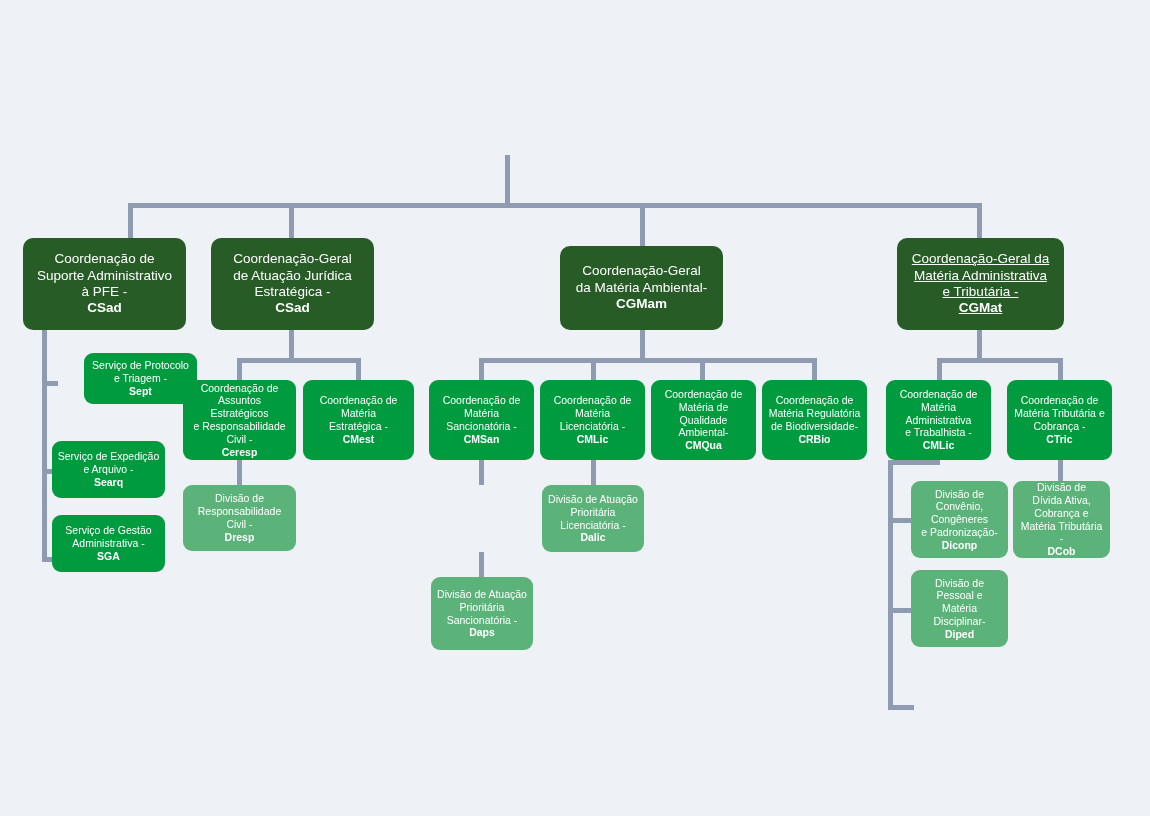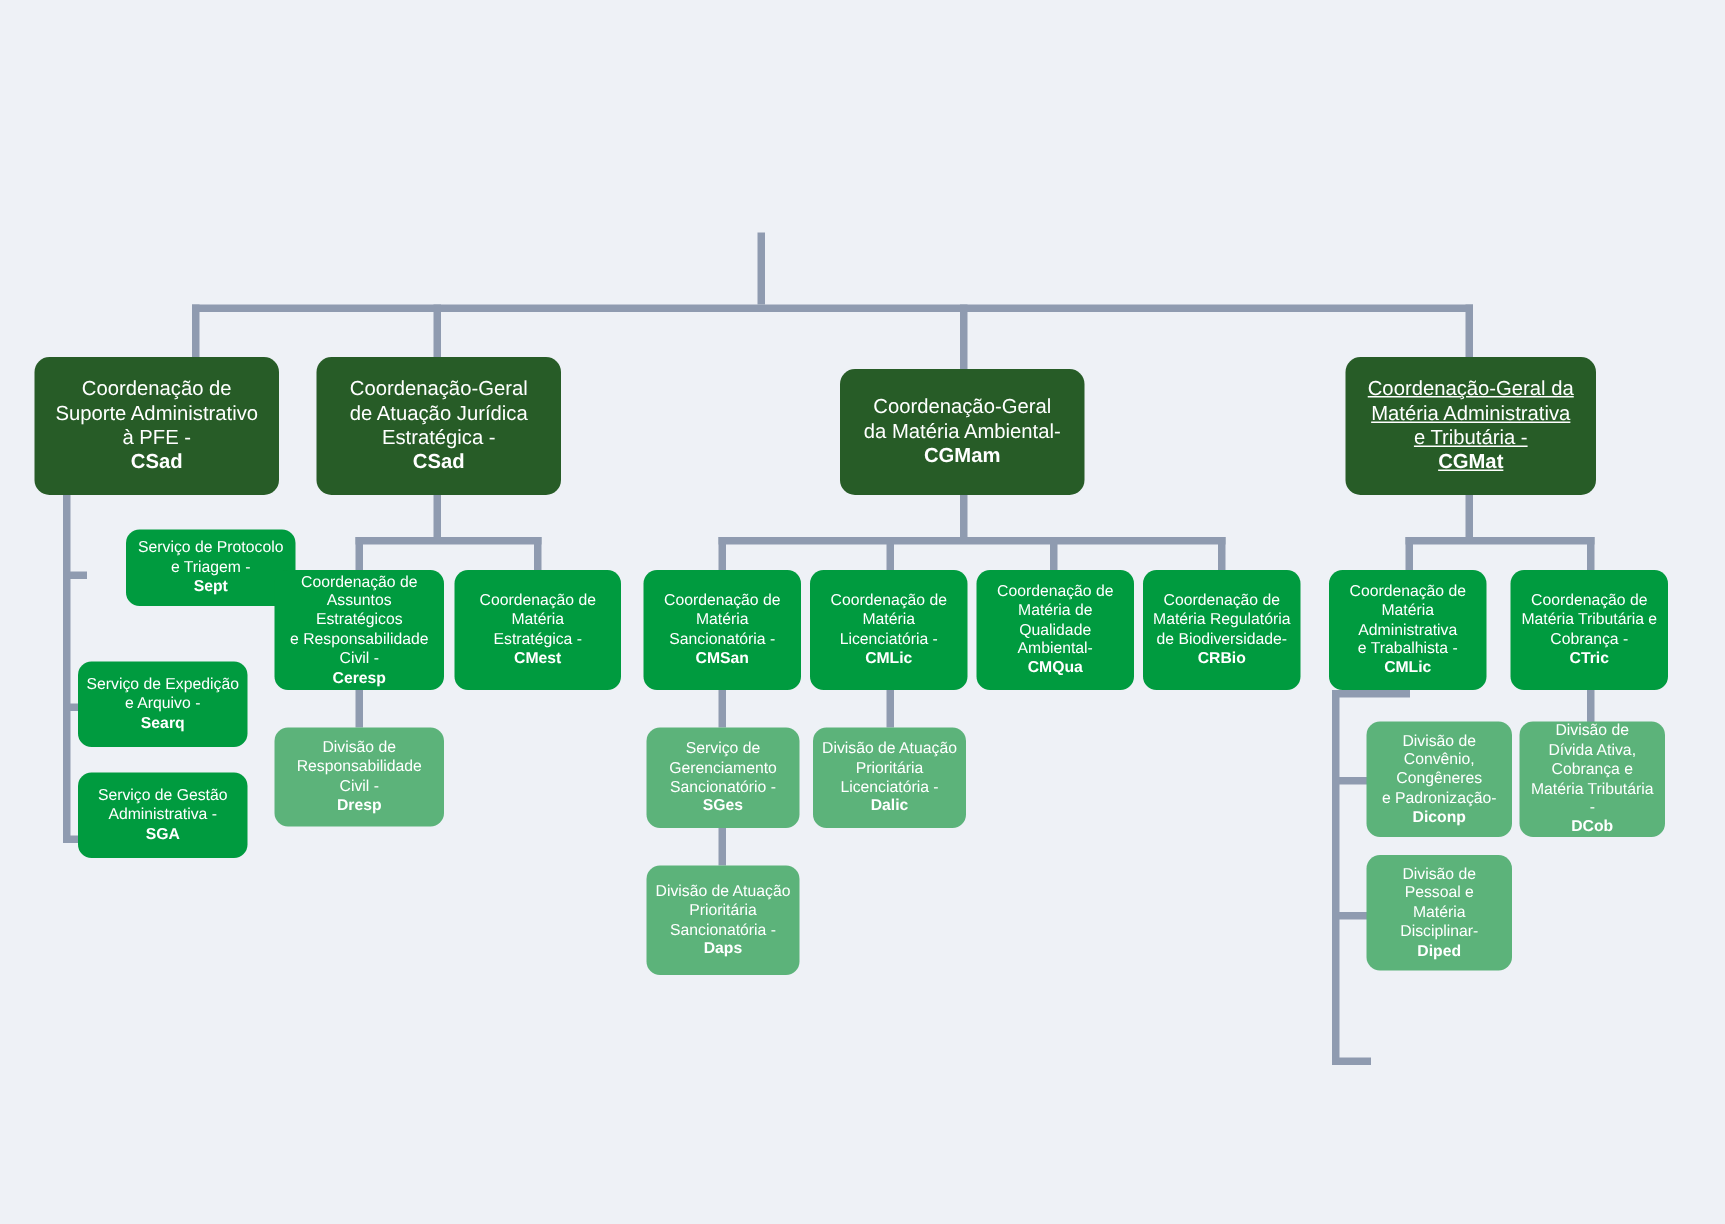--- a/index.html
+++ b/index.html
@@ -160,25 +160,20 @@
   <div class="node lvl3" style="left:651px;top:380px;width:105px;height:80px;">
     <span class="txt"><span>Coordenação de
 Matéria de
 Qualidade Ambiental-</span><br><span class="code">CMQua</span></span>
   </div>
   <div class="node lvl3" style="left:762px;top:380px;width:105px;height:80px;">
     <span class="txt"><span>Coordenação de
 Matéria Regulatória
 de Biodiversidade-</span><br><span class="code">CRBio</span></span>
   </div>
-  <div class="node lvl4" style="left:431px;top:485px;width:102px;height:67px;">
-    <span class="txt"><span>Serviço de
-Gerenciamento
-Sancionatório -</span><br><span class="code">SGes</span></span>
-  </div>
   <div class="node lvl4" style="left:431px;top:577px;width:102px;height:73px;">
     <span class="txt"><span>Divisão de Atuação
 Prioritária
 Sancionatória -</span><br><span class="code">Daps</span></span>
   </div>
   <div class="node lvl4" style="left:542px;top:485px;width:102px;height:67px;">
     <span class="txt"><span>Divisão de Atuação
 Prioritária
 Licenciatória -</span><br><span class="code">Dalic</span></span>
   </div>

